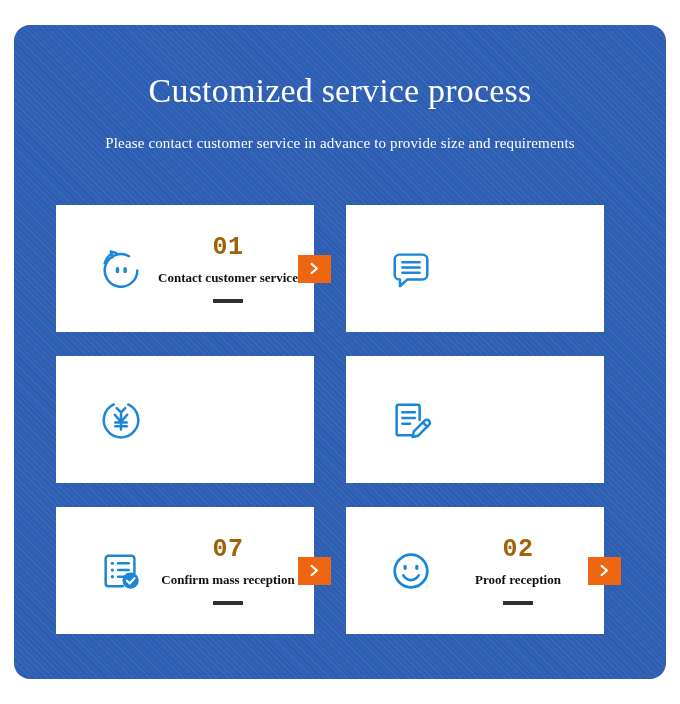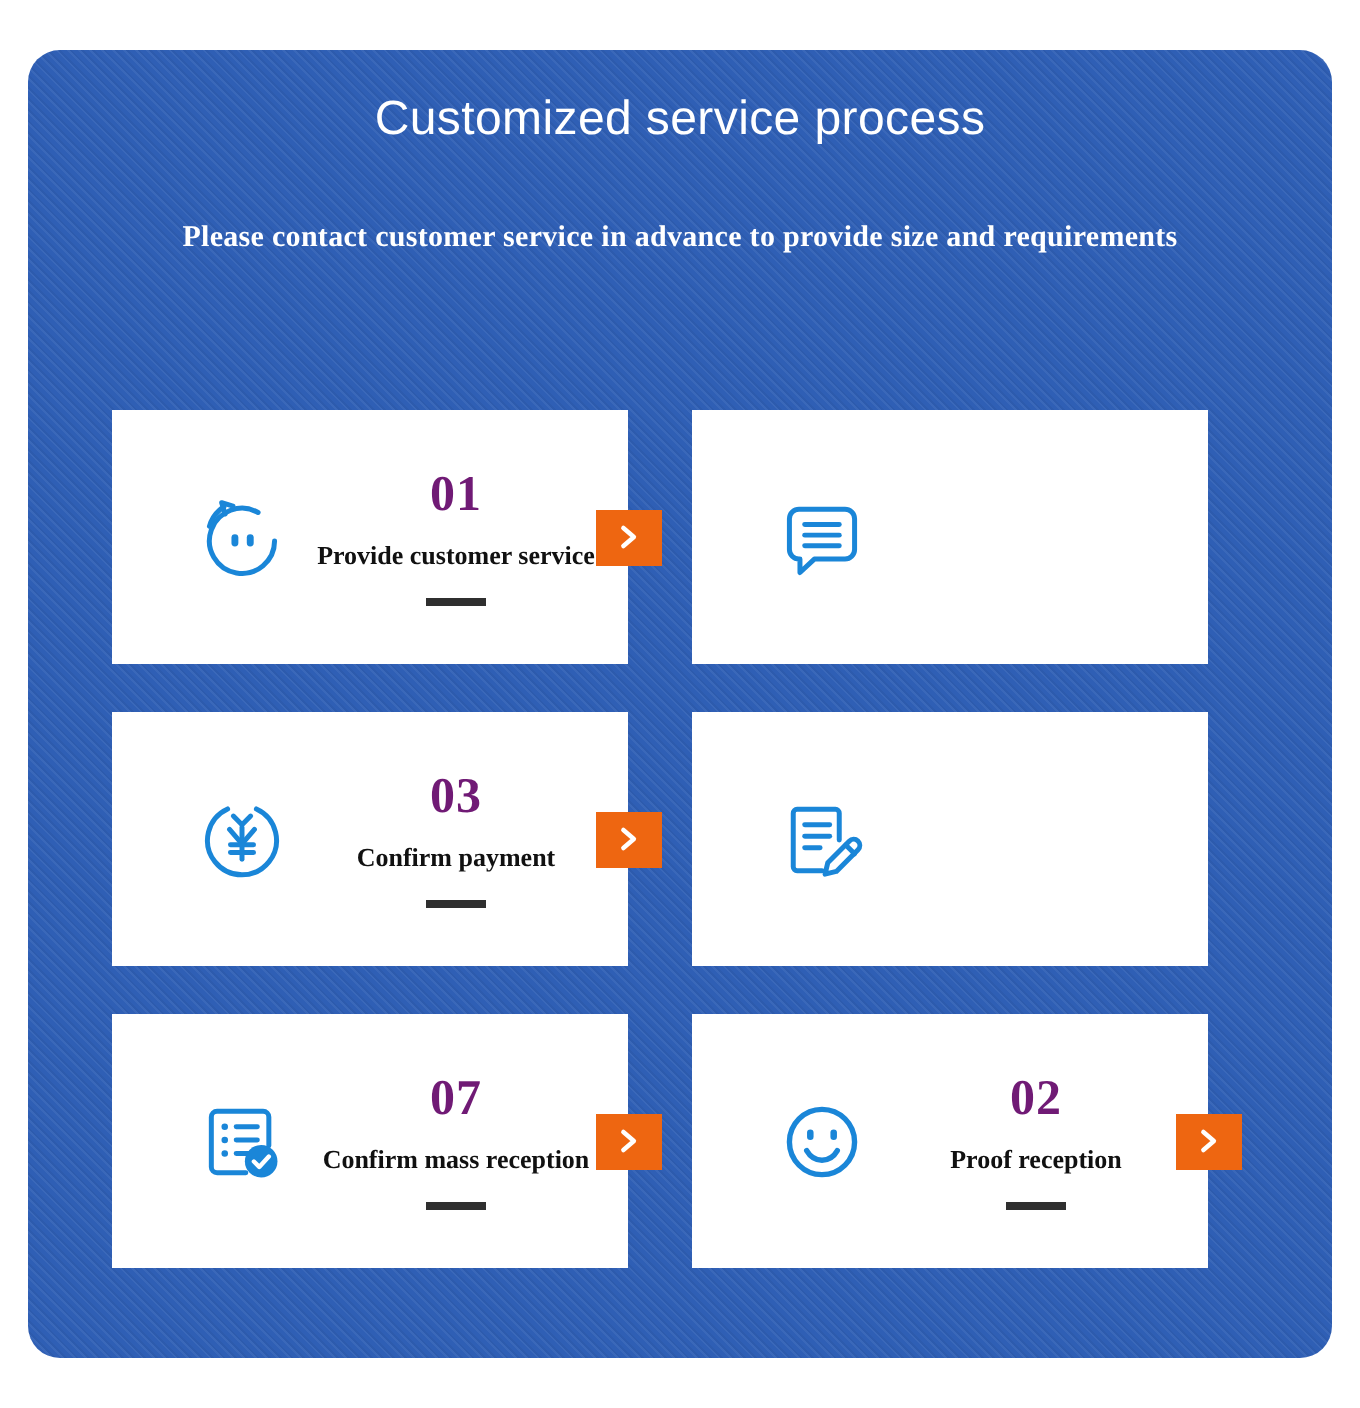--- a/index.html
+++ b/index.html
@@ -46,35 +46,35 @@
   
   .header {
     position: absolute;
     left: 0;
     top: 0;
     width: 652px;
     text-align: center;
   }
   .title {
     margin: 0;
-    padding-top: 23px;
-    font-family: Liberation Sans, sans-serif;
-    font-size: 24px;
+    padding-top: 49px;
+    font-family: Liberation Serif, serif;
+    font-size: 34px;
     font-weight: 400;
     color: #ffffff;
     letter-spacing: 0.2px;
     line-height: 1;
     white-space: nowrap;
   }
   .subtitle {
-    margin: 16px;
+    margin: 4px;
     padding-top: 24px;
     font-family: "Liberation Serif", "DejaVu Serif", serif;
     font-size: 15px;
-    font-weight: 700;
+    font-weight: 400;
     color: #ffffff;
     letter-spacing: 0.15px;
     line-height: 1;
     white-space: nowrap;
   }
 
   
   .grid {
     position: absolute;
     left: 42px;
@@ -111,24 +111,24 @@
     display: flex;
     flex-direction: column;
     align-items: center;
     justify-content: center;
     margin-left: -6px;
     padding-right: 4px;
     position: relative;
   }
 
   .card-number {
-    font-family: Liberation Serif, serif;
+    font-family: Liberation Mono, monospace;
     font-size: 25px;
     font-weight: 700;
-    color: #701a75;
+    color: #a16207;
     line-height: 1;
     letter-spacing: 0.5px;
   }
 
   .card-label {
     font-family: "Liberation Serif", "DejaVu Serif", serif;
     font-size: 13px;
     font-weight: 700;
     color: #111111;
     line-height: 1;
@@ -182,21 +182,21 @@
           <svg width="46" height="46" viewBox="0 0 48 48" fill="none" stroke="currentColor" stroke-width="2.6" stroke-linecap="round" stroke-linejoin="round">
             <path d="M41 25.5a17 17 0 1 1-8.6-14.8"></path>
             <path d="M15.2 11.5 13.4 5.6l5.9 1.8"></path>
             <path d="M14.6 7.6C11 10 8.2 13.6 7 17.9"></path>
             <rect x="18.5" y="22" width="3.6" height="6.4" rx="1.8" fill="currentColor" stroke="none"></rect>
             <rect x="26.5" y="22" width="3.6" height="6.4" rx="1.8" fill="currentColor" stroke="none"></rect>
           </svg>
         </div>
         <div class="card-body">
           <div class="card-number">01</div>
-          <div class="card-label">Provide customer service</div>
+          <div class="card-label">Contact customer service</div>
           <div class="card-dash"></div>
           <div class="card-badge">
             <svg width="15" height="15" viewBox="0 0 16 16" fill="none" stroke="#ffffff" stroke-width="2.4" stroke-linecap="round" stroke-linejoin="round">
               <path d="M5 3.2 10.6 8 5 12.8"></path>
             </svg>
           </div>
         </div>
       </div>
 
       <div class="card">
@@ -213,30 +213,20 @@
       <div class="card">
         <div class="card-icon">
           <svg width="46" height="46" viewBox="0 0 48 48" fill="none" stroke="currentColor" stroke-width="2.6" stroke-linecap="round" stroke-linejoin="round">
             <path d="M31.5 7.8A18 18 0 1 1 16.5 7.8"></path>
             <path d="M19.5 11.5 24 16l4.5-4.5"></path>
             <path d="M24 17.5v16.5"></path>
             <path d="M17.5 18.5 24 26l6.5-7.5"></path>
             <path d="M18 26.5h12"></path>
             <path d="M18 30.5h12"></path>
           </svg>
-        </div>
-        <div class="card-body">
-          <div class="card-number">03</div>
-          <div class="card-label">Confirm payment</div>
-          <div class="card-dash"></div>
-          <div class="card-badge">
-            <svg width="15" height="15" viewBox="0 0 16 16" fill="none" stroke="#ffffff" stroke-width="2.4" stroke-linecap="round" stroke-linejoin="round">
-              <path d="M5 3.2 10.6 8 5 12.8"></path>
-            </svg>
-          </div>
         </div>
       </div>
 
       <div class="card">
         <div class="card-icon">
           <svg width="46" height="46" viewBox="0 0 48 48" fill="none" stroke="currentColor" stroke-width="2.6" stroke-linecap="round" stroke-linejoin="round">
             <path d="M33 24V10a2 2 0 0 0-2-2H11a2 2 0 0 0-2 2v28a2 2 0 0 0 2 2h13"></path>
             <path d="M15 16h13"></path>
             <path d="M15 22h13"></path>
             <path d="M15 28h8"></path>

